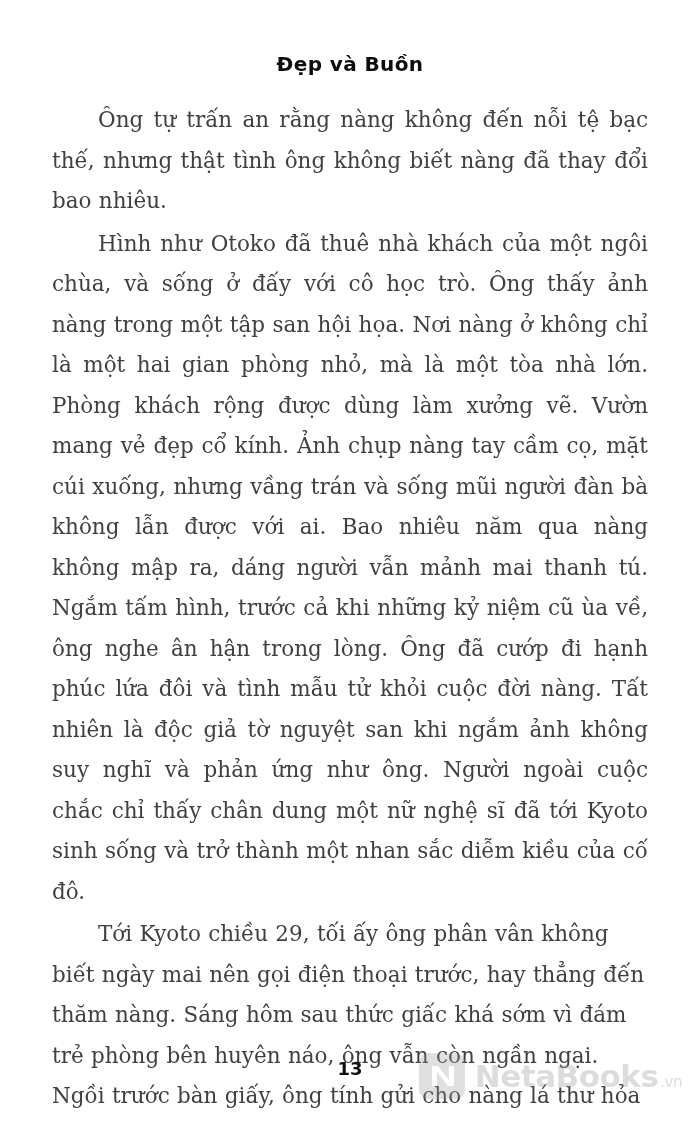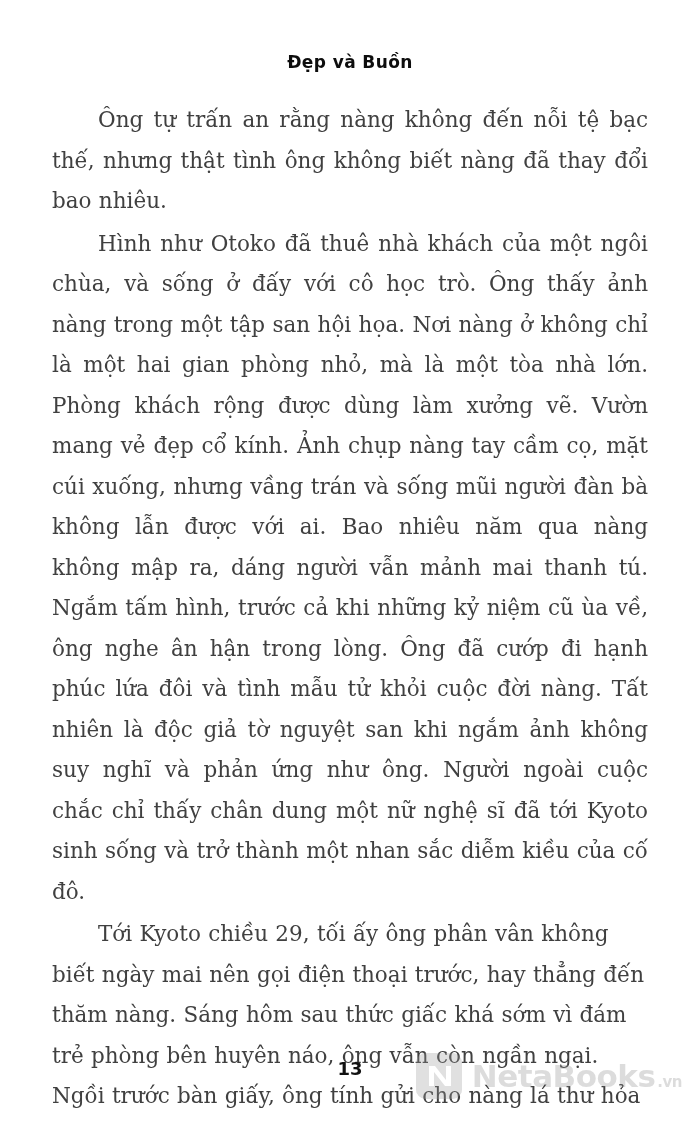--- a/index.html
+++ b/index.html
@@ -23,21 +23,21 @@
     padding: 0;
   }
   .running-head {
     position: absolute;
     top: 52px;
     left: 0;
     width: 700px;
     text-align: center;
     font-family: "DejaVu Sans", sans-serif;
     font-weight: bold;
-    font-size: 17px;
+    font-size: 20px;
     letter-spacing: 0.4px;
     color: #0d0d0d;
   }
   .body-text {
     position: absolute;
     top: 100px;
     left: 52px;
     width: 596px;
   }
   .body-text p {
@@ -87,21 +87,21 @@
   .wm-text {
     font-family: "DejaVu Sans", sans-serif;
     font-size: 31px;
     font-weight: bold;
     color: #8e8e8e;
     letter-spacing: -0.5px;
     line-height: 1;
   }
   .wm-text .tld {
     font-size: 15px;
-    font-weight: bold;
+    font-weight: normal;
     vertical-align: baseline;
     margin-left: 2px;
   }
 </style>
 </head>
 <body>
 
 <div class="page">
 
   <div class="running-head">Đẹp và Buồn</div>

